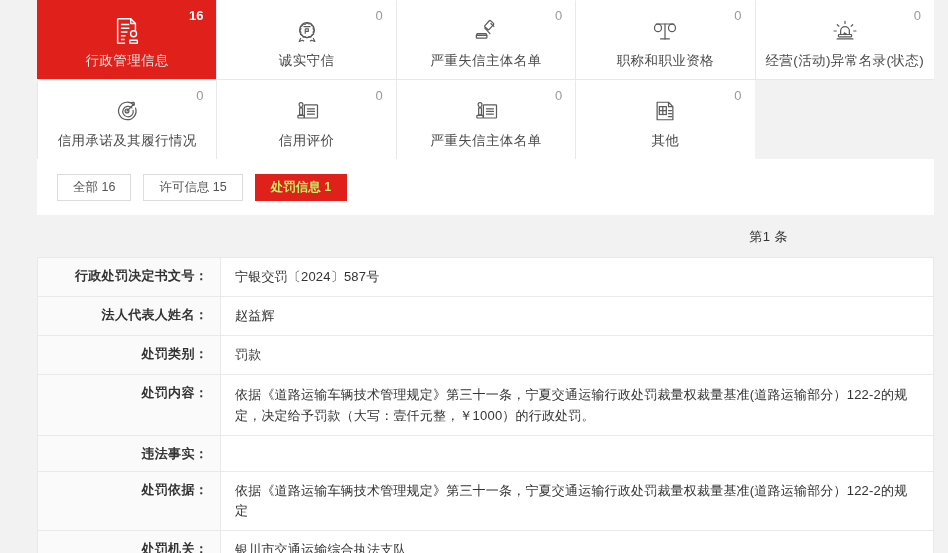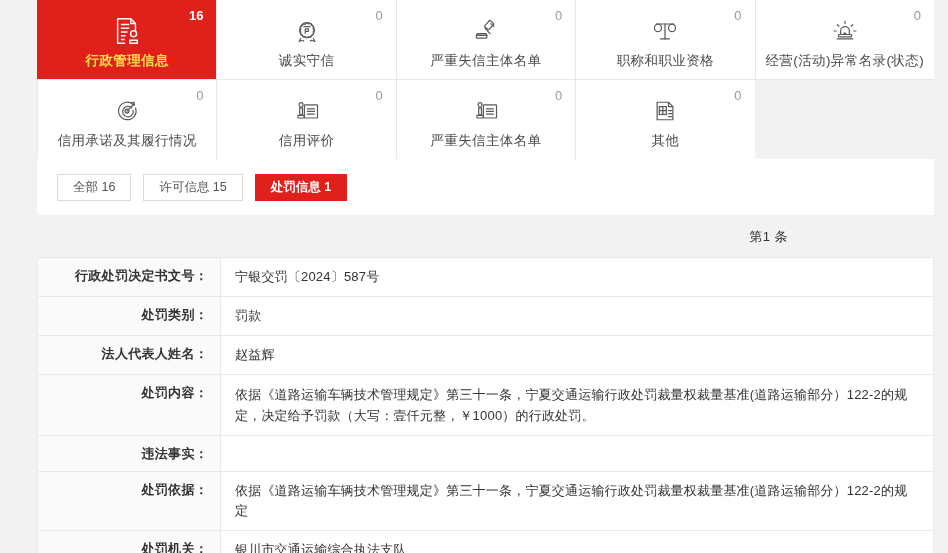--- a/index.html
+++ b/index.html
@@ -66,21 +66,21 @@
     display: flex; align-items: center; justify-content: center;
     margin-bottom: 4px;
   }
   .tab .tab-icon svg { display: block; }
   .tab .tab-label {
     font-size: 13.5px;
     color: #4a4a4a;
     letter-spacing: 0.4px;
     white-space: nowrap;
   }
-  .tab.active .tab-label { color: #fde047; font-weight: bold; }
+  .tab.active .tab-label { color: #e5e5e5; }
   
   .tab.empty {
     background: #f2f2f2;
     border-left: none;
     border-top: none;
     cursor: default;
   }
   .row2 { border-bottom: 1px solid #e8e8e8; }
   .row2 .tab.empty { border-bottom: none; }
 
@@ -105,21 +105,21 @@
     padding: 0 15px;
     display: flex;
     align-items: center;
     white-space: nowrap;
     cursor: pointer;
     font-family: "Liberation Sans", "DejaVu Sans", sans-serif;
   }
   .filter-btn.active {
     background: #e0201b;
     border-color: #e0201b;
-    color: #ffffff;
+    color: #bef264;
     font-weight: bold;
   }
 
   
   .record-counter {
     position: absolute;
     right: 14px; top: 228px;
     font-size: 13px;
     color: #333333;
     letter-spacing: 0.5px;
@@ -313,30 +313,30 @@
   <div class="record-counter">第1 条</div>
 
   <div class="detail-table">
 
     <div class="drow">
       <div class="dlabel">行政处罚决定书文号：</div>
       <div class="dvalue">宁银交罚〔2024〕587号</div>
     </div>
 
     <div class="drow">
+      <div class="dlabel">法人代表人姓名：</div>
+      <div class="dvalue">赵益辉</div>
+    </div>
+
+    <div class="drow">
       <div class="dlabel">处罚类别：</div>
       <div class="dvalue">罚款</div>
     </div>
 
     <div class="drow">
-      <div class="dlabel">法人代表人姓名：</div>
-      <div class="dvalue">赵益辉</div>
-    </div>
-
-    <div class="drow">
       <div class="dlabel">处罚内容：</div>
       <div class="dvalue tall">依据《道路运输车辆技术管理规定》第三十一条，宁夏交通运输行政处罚裁量权裁量基准(道路运输部分）122-2的规定，决定给予罚款（大写：壹仟元整，￥1000）的行政处罚。</div>
     </div>
 
     <div class="drow">
       <div class="dlabel">违法事实：</div>
     </div>
 
     <div class="drow">
       <div class="dlabel">处罚依据：</div>

